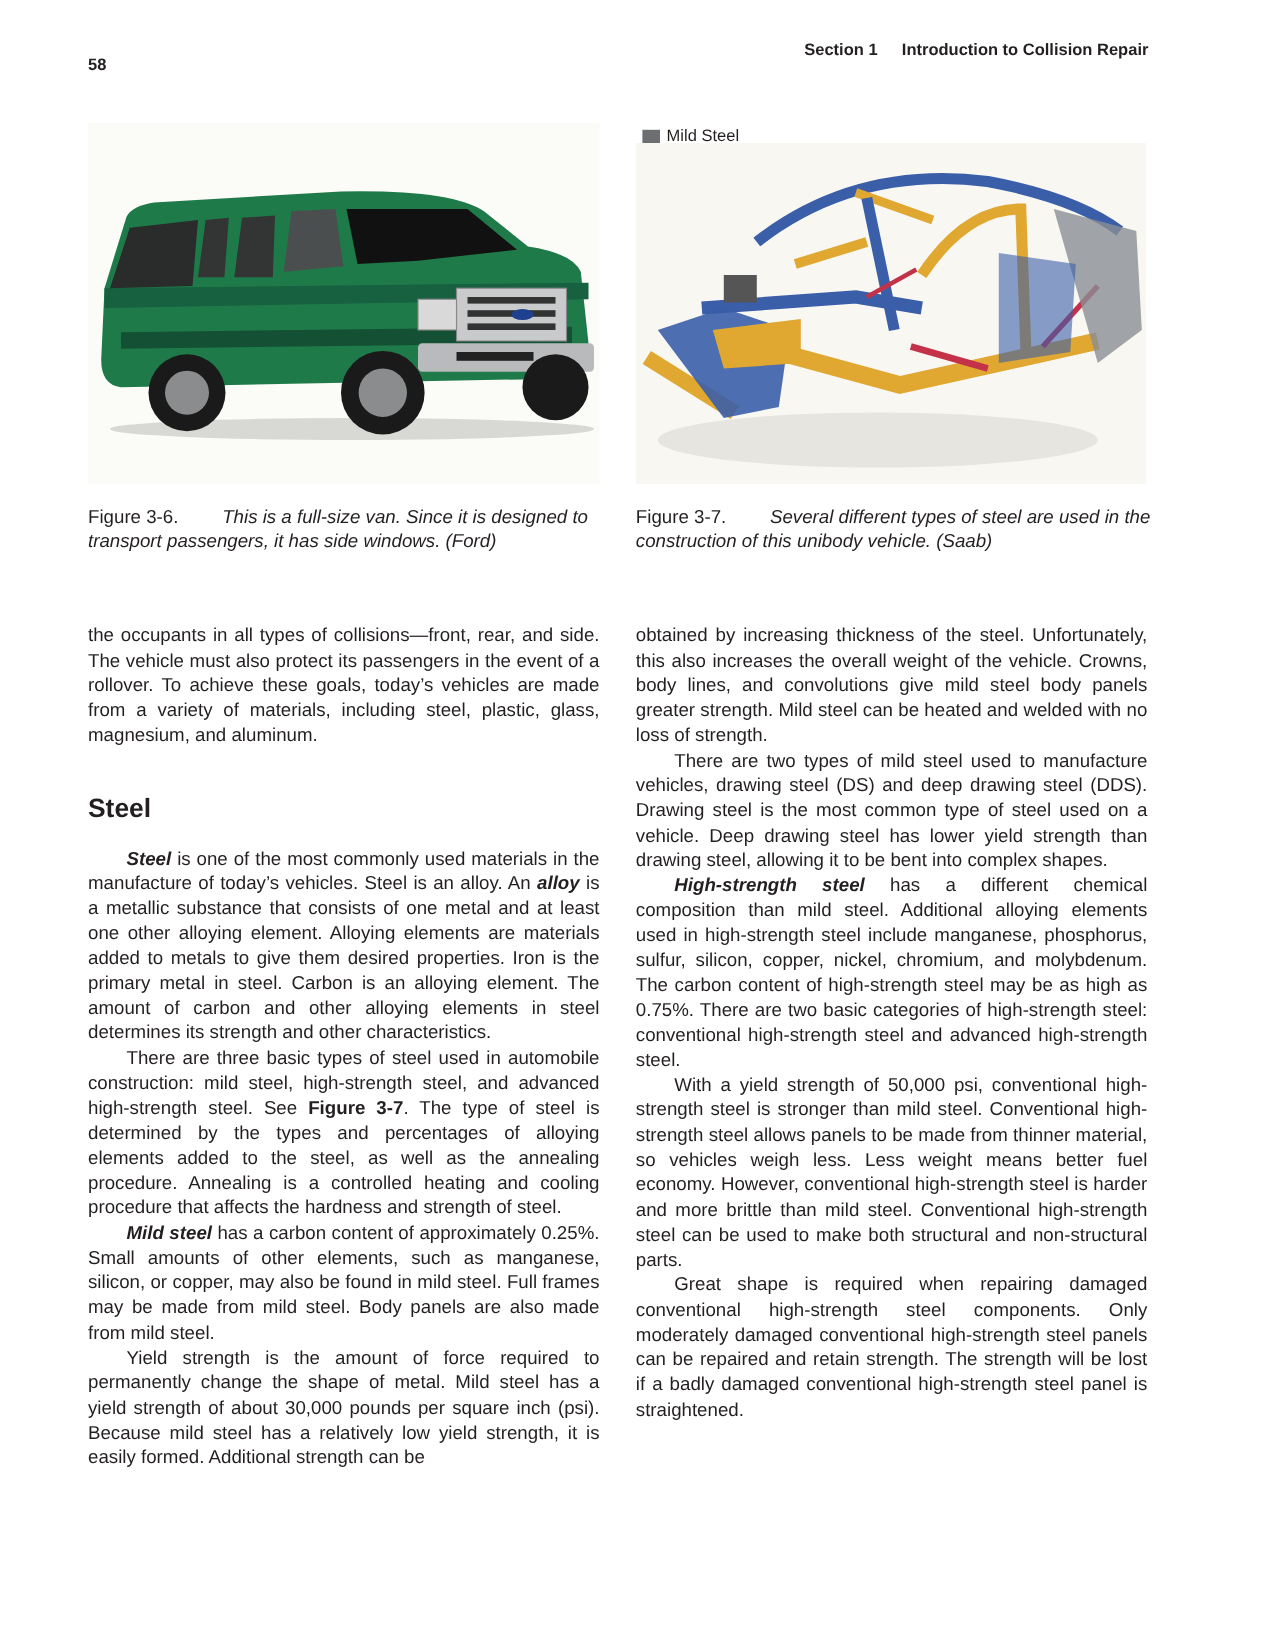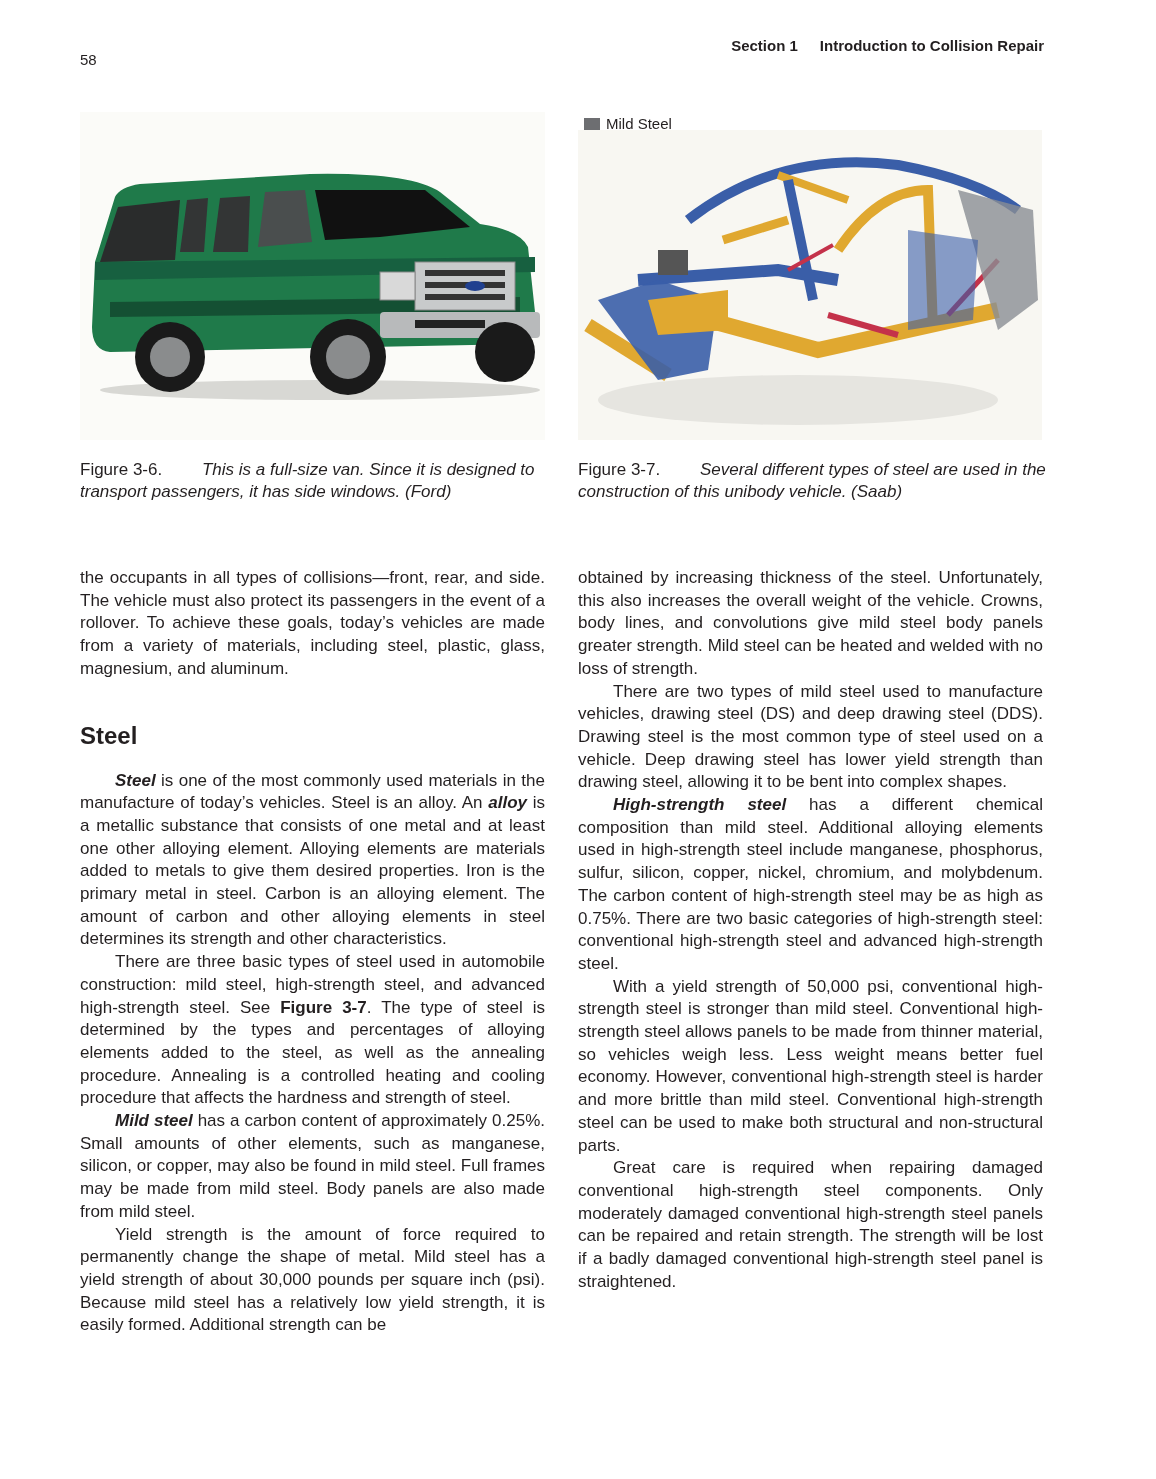--- a/index.html
+++ b/index.html
@@ -1,18 +1,18 @@
 <!DOCTYPE html>
 <html><head>
 <meta charset="utf-8">
 <style>
   html, body { margin: 0; padding: 0; background: #ffffff; }
   body { width: 1156px; height: 1479px; position: relative; overflow: hidden;
          font-family: "Liberation Sans", sans-serif; color: #231f20; }
-  .header-num { position: absolute; left: 80px; top: 51px; font-weight: normal; font-size: 15px; }
+  .header-num { position: absolute; left: 80px; top: 51px; font-weight: bold; font-size: 15px; }
   .header-right { position: absolute; right: 112px; top: 37px; font-weight: bold; font-size: 15px; }
   .header-right .sec { margin-right: 22px; }
 
   .fig { position: absolute; }
   .fig-van { left: 80px; top: 112px; width: 465px; height: 328px; background: #fbfbf8; }
   .fig-body { left: 578px; top: 130px; width: 464px; height: 310px; background: #f8f7f2; }
 
   .legend { position: absolute; left: 584px; top: 114px; font-size: 15px; line-height: 19px; color: #231f20; }
   .legend-item { display: flex; align-items: center; }
   .swatch { width: 16px; height: 12px; margin-right: 6px; display: inline-block; }
@@ -127,14 +127,14 @@
   <p class="ind"><span>There are three basic types of steel used in automobile construction: mild steel, high-strength steel, and advanced high-strength steel. See </span><span class="b">Figure 3-7</span><span>. The type of steel is determined by the types and percentages of alloying elements added to the steel, as well as the annealing procedure. Annealing is a controlled heating and cooling procedure that affects the hardness and strength of steel.</span></p>
   <p class="ind"><span class="bi">Mild steel</span><span> has a carbon content of approximately 0.25%. Small amounts of other elements, such as manganese, silicon, or copper, may also be found in mild steel. Full frames may be made from mild steel. Body panels are also made from mild steel.</span></p>
   <p class="ind">Yield strength is the amount of force required to permanently change the shape of metal. Mild steel has a yield strength of about 30,000 pounds per square inch (psi). Because mild steel has a relatively low yield strength, it is easily formed. Additional strength can be</p>
 </div>
 
 <div class="col col-right">
   <p>obtained by increasing thickness of the steel. Unfortunately, this also increases the overall weight of the vehicle. Crowns, body lines, and convolutions give mild steel body panels greater strength. Mild steel can be heated and welded with no loss of strength.</p>
   <p class="ind">There are two types of mild steel used to manufacture vehicles, drawing steel (DS) and deep drawing steel (DDS). Drawing steel is the most common type of steel used on a vehicle. Deep drawing steel has lower yield strength than drawing steel, allowing it to be bent into complex shapes.</p>
   <p class="ind"><span class="bi">High-strength steel</span><span> has a different chemical composition than mild steel. Additional alloying elements used in high-strength steel include manganese, phosphorus, sulfur, silicon, copper, nickel, chromium, and molybdenum. The carbon content of high-strength steel may be as high as 0.75%. There are two basic categories of high-strength steel: conventional high-strength steel and advanced high-strength steel.</span></p>
   <p class="ind">With a yield strength of 50,000 psi, conventional high-strength steel is stronger than mild steel. Conventional high-strength steel allows panels to be made from thinner material, so vehicles weigh less. Less weight means better fuel economy. However, conventional high-strength steel is harder and more brittle than mild steel. Conventional high-strength steel can be used to make both structural and non-structural parts.</p>
-  <p class="ind">Great care is required when repairing damaged conventional high-strength steel components. Only moderately damaged conventional high-strength steel panels can be repaired and retain strength. The strength will be lost if a badly damaged conventional high-strength steel panel is straightened.</p>
+  <p class="ind">Great shape is required when repairing damaged conventional high-strength steel components. Only moderately damaged conventional high-strength steel panels can be repaired and retain strength. The strength will be lost if a badly damaged conventional high-strength steel panel is straightened.</p>
 </div>
 
 </body></html>

